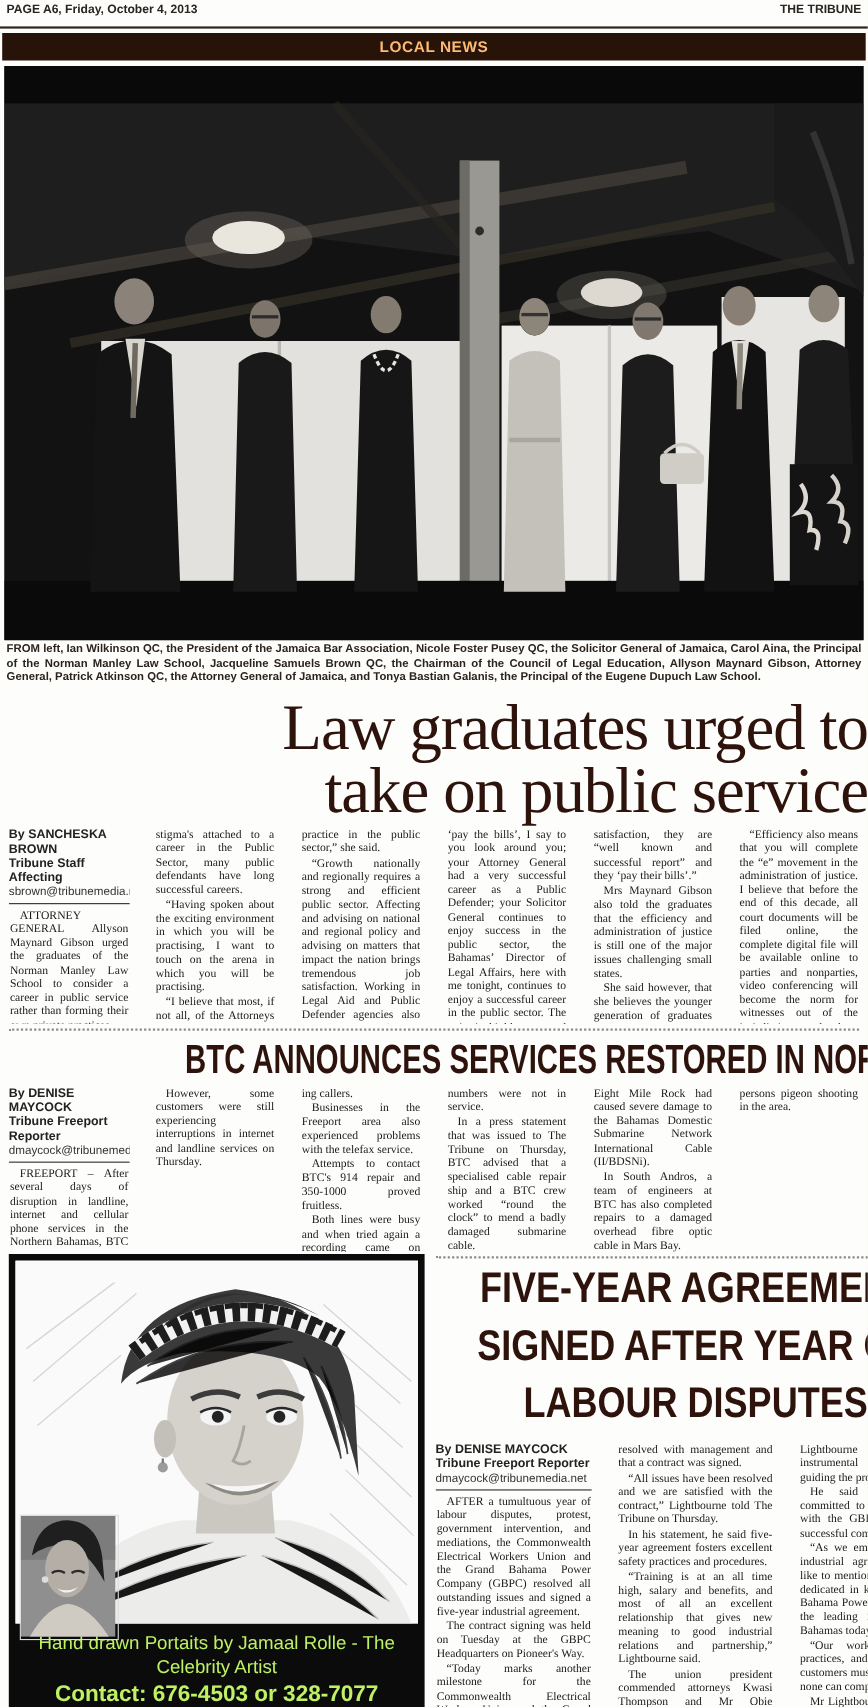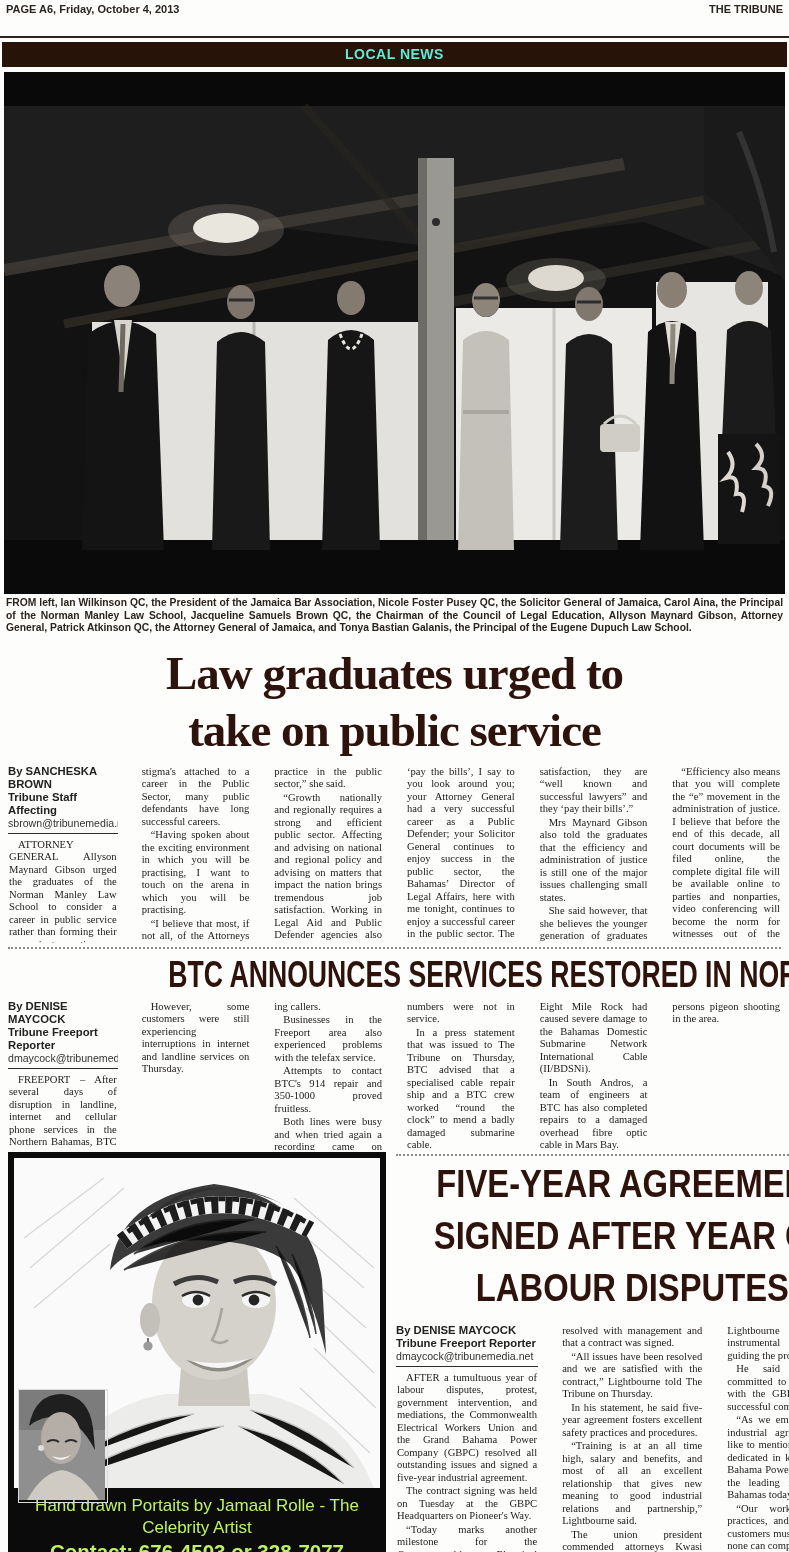--- a/index.html
+++ b/index.html
@@ -2,36 +2,36 @@
 <html><head>
 <meta charset="utf-8">
 <style>
   html,body { margin:0; padding:0; background:#f2f2ee; }
   .page {
     width:789px; height:1552px; margin:0 auto; background:#fdfdfb;
     font-family:"Liberation Serif", serif; color:#1c1a18; overflow:hidden; position:relative;
   }
   
   .masthead { display:flex; justify-content:space-between; align-items:flex-end;
-    padding:3px 6px 20px 6px; font-family:"Liberation Sans", sans-serif;
+    padding:3px 6px 8px 6px; font-family:"Liberation Sans", sans-serif;
     font-size:11px; font-weight:bold; color:#2a2520; }
   .mast-rule { border-top:2px solid #2e231c; margin:1px 0 4px 0; }
-  .section-banner { background:#271308; color:#5eead4; text-align:center;
+  .section-banner { background:#271308; color:#fdba74; text-align:center;
     font-family:"Liberation Sans", sans-serif; font-weight:bold; font-size:14px;
     letter-spacing:.5px; padding:4px 0 5px 0; margin:0 2px; }
   
   .photo-wrap { margin:5px 4px 0 4px; background:#0c0c0c; }
   .photo-wrap svg { display:block; }
   
   .caption { margin:3px 6px 0 6px; font-family:"Liberation Sans", sans-serif;
     font-size:10.3px; line-height:12.5px; color:#2b241e; font-weight:600; text-align:justify; }
   .caption .lead { font-weight:800; }
   
-  .main-headline { text-align:center; color:#2d130b; font-family:"Liberation Serif", serif;
-    font-weight:bold; font-size:47px; line-height:57px; letter-spacing:-1px; margin:10px 0 6px 0; }
+  .main-headline { text-align:right; color:#2d130b; font-family:"Liberation Serif", serif;
+    font-weight:normal; font-size:59px; line-height:57px; letter-spacing:-1px; margin:10px 0 6px 0; }
   .cond-wrap { text-align:center; overflow:hidden; color:#2d130b; }
   .cond { display:inline-block; white-space:nowrap; font-family:"Liberation Sans", sans-serif;
     font-weight:bold; }
   .btc-head { margin:2px 0 4px 0; }
   .btc-head .cond { font-size:37px; transform:scaleX(.72); letter-spacing:0; }
   .agr-head { margin:0 0 6px 0; }
   .agr-head .line { line-height:44px; }
   .agr-head .cond { font-size:39px; transform:scaleX(.84); }
   
   .cols { display:flex; gap:23px; padding:0 8px; }
@@ -184,21 +184,21 @@
         <p>“I believe that most, if not all, of the Attorneys General and Ministers of Justice in the region, would join me in encouraging you to consider</p>
       </div>
     <div class="col cont">
         <p>practice in the public sector,” she said.</p>
         <p>“Growth nationally and regionally requires a strong and efficient public sector. Affecting and advising on national and regional policy and advising on matters that impact the nation brings tremendous job satisfaction. Working in Legal Aid and Public Defender agencies also brings job satisfaction. And, to the question of whether those jobs</p>
       </div>
     <div class="col cont">
         <p>‘pay the bills’, I say to you look around you; your Attorney General had a very successful career as a Public Defender; your Solicitor General continues to enjoy success in the public sector, the Bahamas’ Director of Legal Affairs, here with me tonight, continues to enjoy a successful career in the public sector. The point is, highly respected people work in the public sector, they have tremendous job</p>
       </div>
     <div class="col cont">
-        <p>satisfaction, they are “well known and successful lawyers” and they ‘pay their bills’.”</p>
+        <p>satisfaction, they are “well known and successful report” and they ‘pay their bills’.”</p>
         <p>Mrs Maynard Gibson also told the graduates that the efficiency and administration of justice is still one of the major issues challenging small states.</p>
         <p>She said however, that she believes the younger generation of graduates will push the judiciary towards and ‘e’ movement.</p>
       </div>
     <div class="col">
         <p>“Efficiency also means that you will complete the “e” movement in the administration of justice. I believe that before the end of this decade, all court documents will be filed online, the complete digital file will be available online to parties and nonparties, video conferencing will become the norm for witnesses out of the jurisdiction and there will be considerable growth in the use of virtual courts,” she said.</p>
       </div>
   </div>
 
   <div class="dotted"></div>
 

